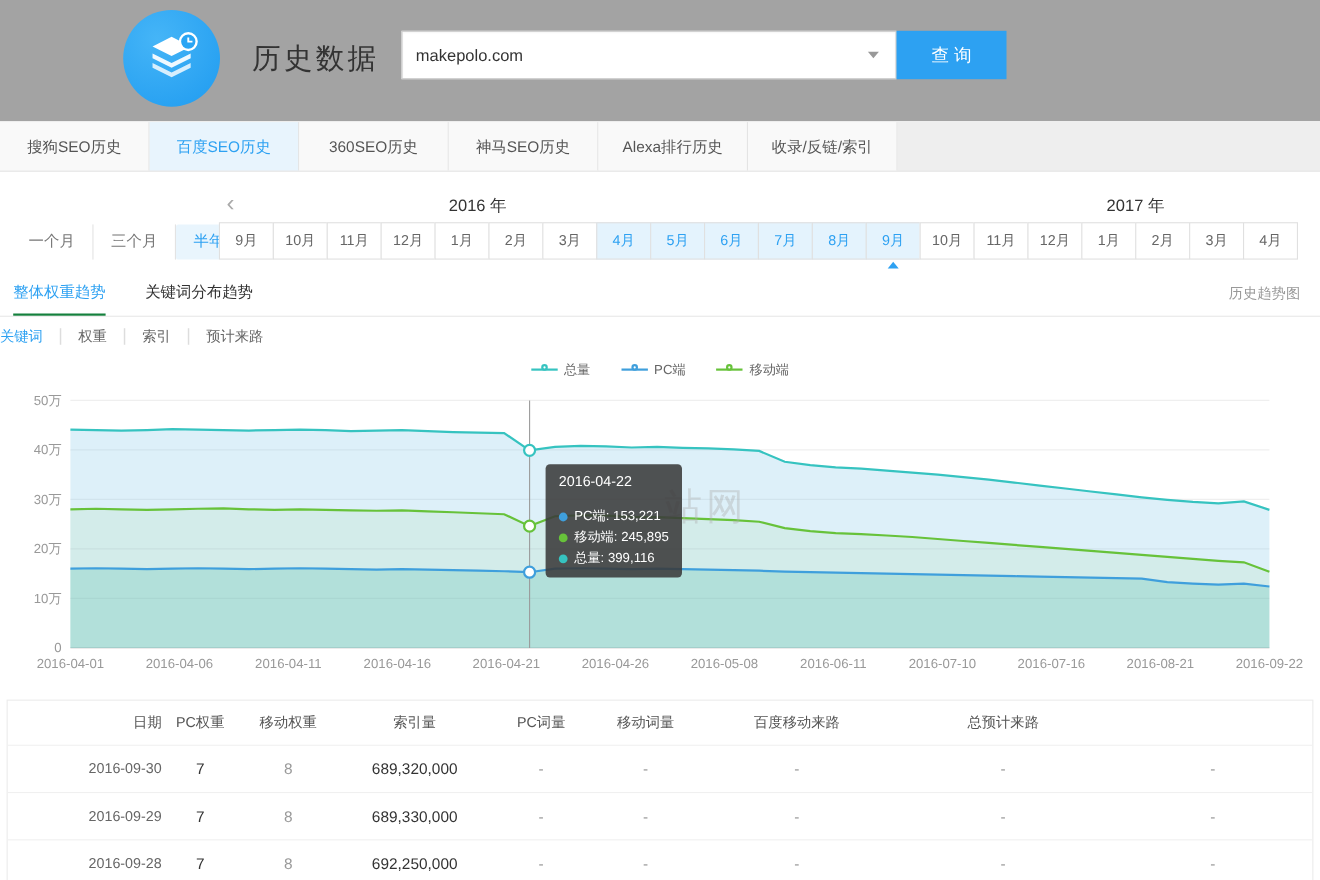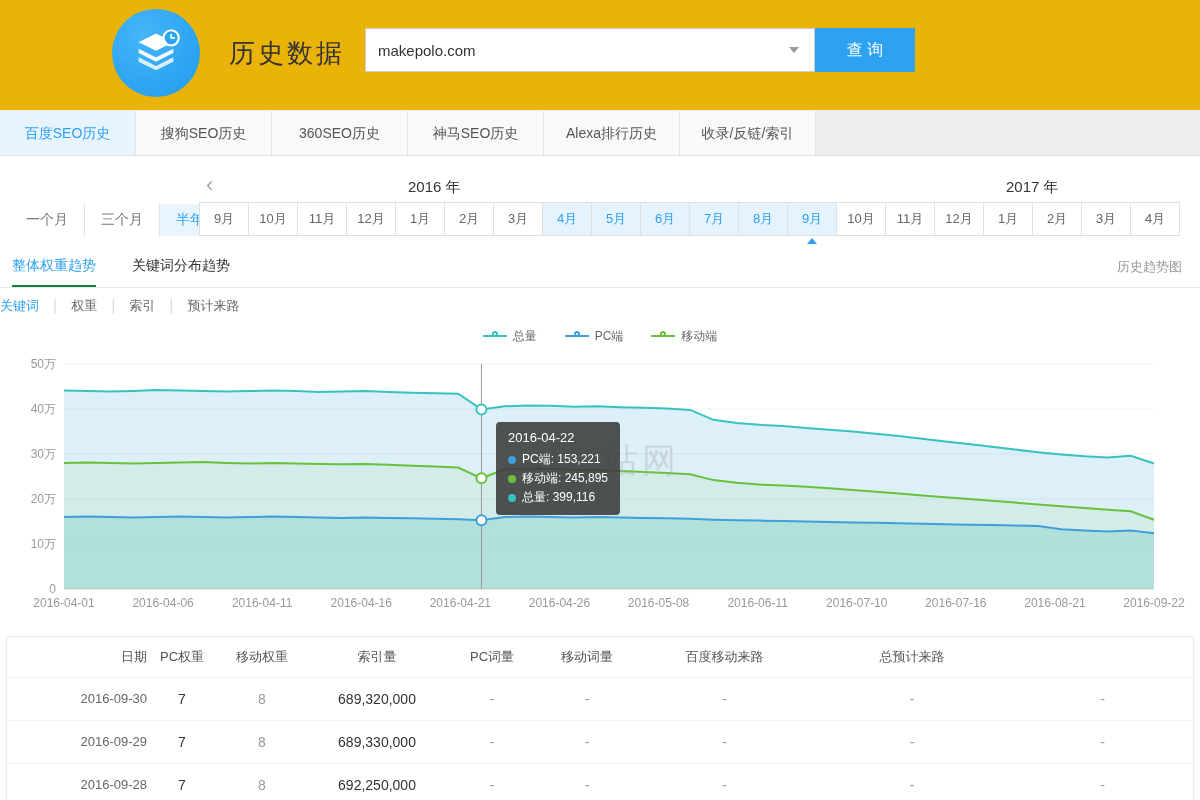--- a/index.html
+++ b/index.html
@@ -1,20 +1,20 @@
 <!DOCTYPE html>
 <html><head>
 <meta charset="utf-8">
 <style>
   *{margin:0;padding:0;box-sizing:border-box}
   html,body{width:1200px;height:800px;overflow:hidden;background:#fff;
     font-family:"Liberation Sans","DejaVu Sans",sans-serif;color:#333}
 
   
-  .header{height:110px;position:relative;background:#eab308}
+  .header{height:110px;position:relative;background:#a3a3a3}
   .logo{position:absolute;left:112px;top:9px;width:88px;height:88px;border-radius:50%;
     background:radial-gradient(circle at 35% 30%, #45b5f7, #1f9bf0);
     display:flex;align-items:center;justify-content:center}
   .page-title{position:absolute;left:229px;top:36px;font-size:26px;color:#333;letter-spacing:3px}
   .search-wrap{position:absolute;left:365px;top:28px;display:flex}
   .search-input{width:450px;height:44px;border:1px solid #ccc;padding:0 30px 0 12px;
     font-size:15px;color:#333;outline:none;box-shadow:inset 0 1px 2px rgba(0,0,0,.04)}
   .dd-caret{position:absolute;left:424px;top:19px;width:0;height:0;
     border-left:5px solid transparent;border-right:5px solid transparent;border-top:6px solid #999;cursor:pointer}
   .query-btn{width:100px;height:44px;background:#2da1f2;color:#fff;border:none;font-size:16px;cursor:pointer}
@@ -62,21 +62,21 @@
     border:2px solid #999;border-radius:50%;background:#fff}
   .llabel{font-size:12px;color:#666}
 
   
   .chart-wrap{position:relative;margin:4px 0 0 4px;width:1192px;height:272px}
   .tick{fill:#999;font-size:12px}
   .watermark{position:absolute;left:600px;top:86px;font-size:34px;color:rgba(170,170,170,.38);
     letter-spacing:4px;z-index:1}
   .tooltip{position:absolute;left:492px;top:70px;background:rgba(58,58,58,.88);color:#fff;
     padding:8px 12px;border-radius:4px;z-index:2;min-width:122px;white-space:nowrap}
-  .tt-title{font-size:13px;margin-bottom:5px}
+  .tt-title{font-size:13px;margin-bottom:15px}
   .tt-row{font-size:12px;line-height:19px;display:flex;align-items:center}
   .tt-dot{width:8px;height:8px;border-radius:50%;margin-right:6px;display:inline-block;flex:none}
 
   
   .table{margin:12px 6px 0;border:1px solid #ececec}
   .thead,.tr{display:grid;grid-template-columns:140px 70px 90px 140px 90px 100px 175px 200px 1fr}
   .th{line-height:40px;font-size:13px;color:#555;text-align:center;white-space:nowrap}
   .td{line-height:42px;font-size:14px;color:#333;text-align:center;white-space:nowrap}
   .tr{border-top:1px solid #f0f0f0}
   .th.c0,.td.c0{text-align:right;padding-left:55px}
@@ -99,22 +99,22 @@
   </div>
   <div class="page-title">历史数据</div>
   <div class="search-wrap">
     <input class="search-input" value="makepolo.com" style="">
     <span class="dd-caret"></span>
     <button class="query-btn">查 询</button>
   </div>
 </div>
 
 <div class="tab-bar" id="tab-bar">
+    <div class="tab">搜狗SEO历史</div>
     <div class="tab active">百度SEO历史</div>
-    <div class="tab">搜狗SEO历史</div>
     <div class="tab">360SEO历史</div>
     <div class="tab">神马SEO历史</div>
     <div class="tab">Alexa排行历史</div>
     <div class="tab">收录/反链/索引</div>
     <div class="tab-filler"></div>
   </div>
 
 <div class="selector">
   <div class="period-group" id="period-group">
       <span class="period">一个月</span>

